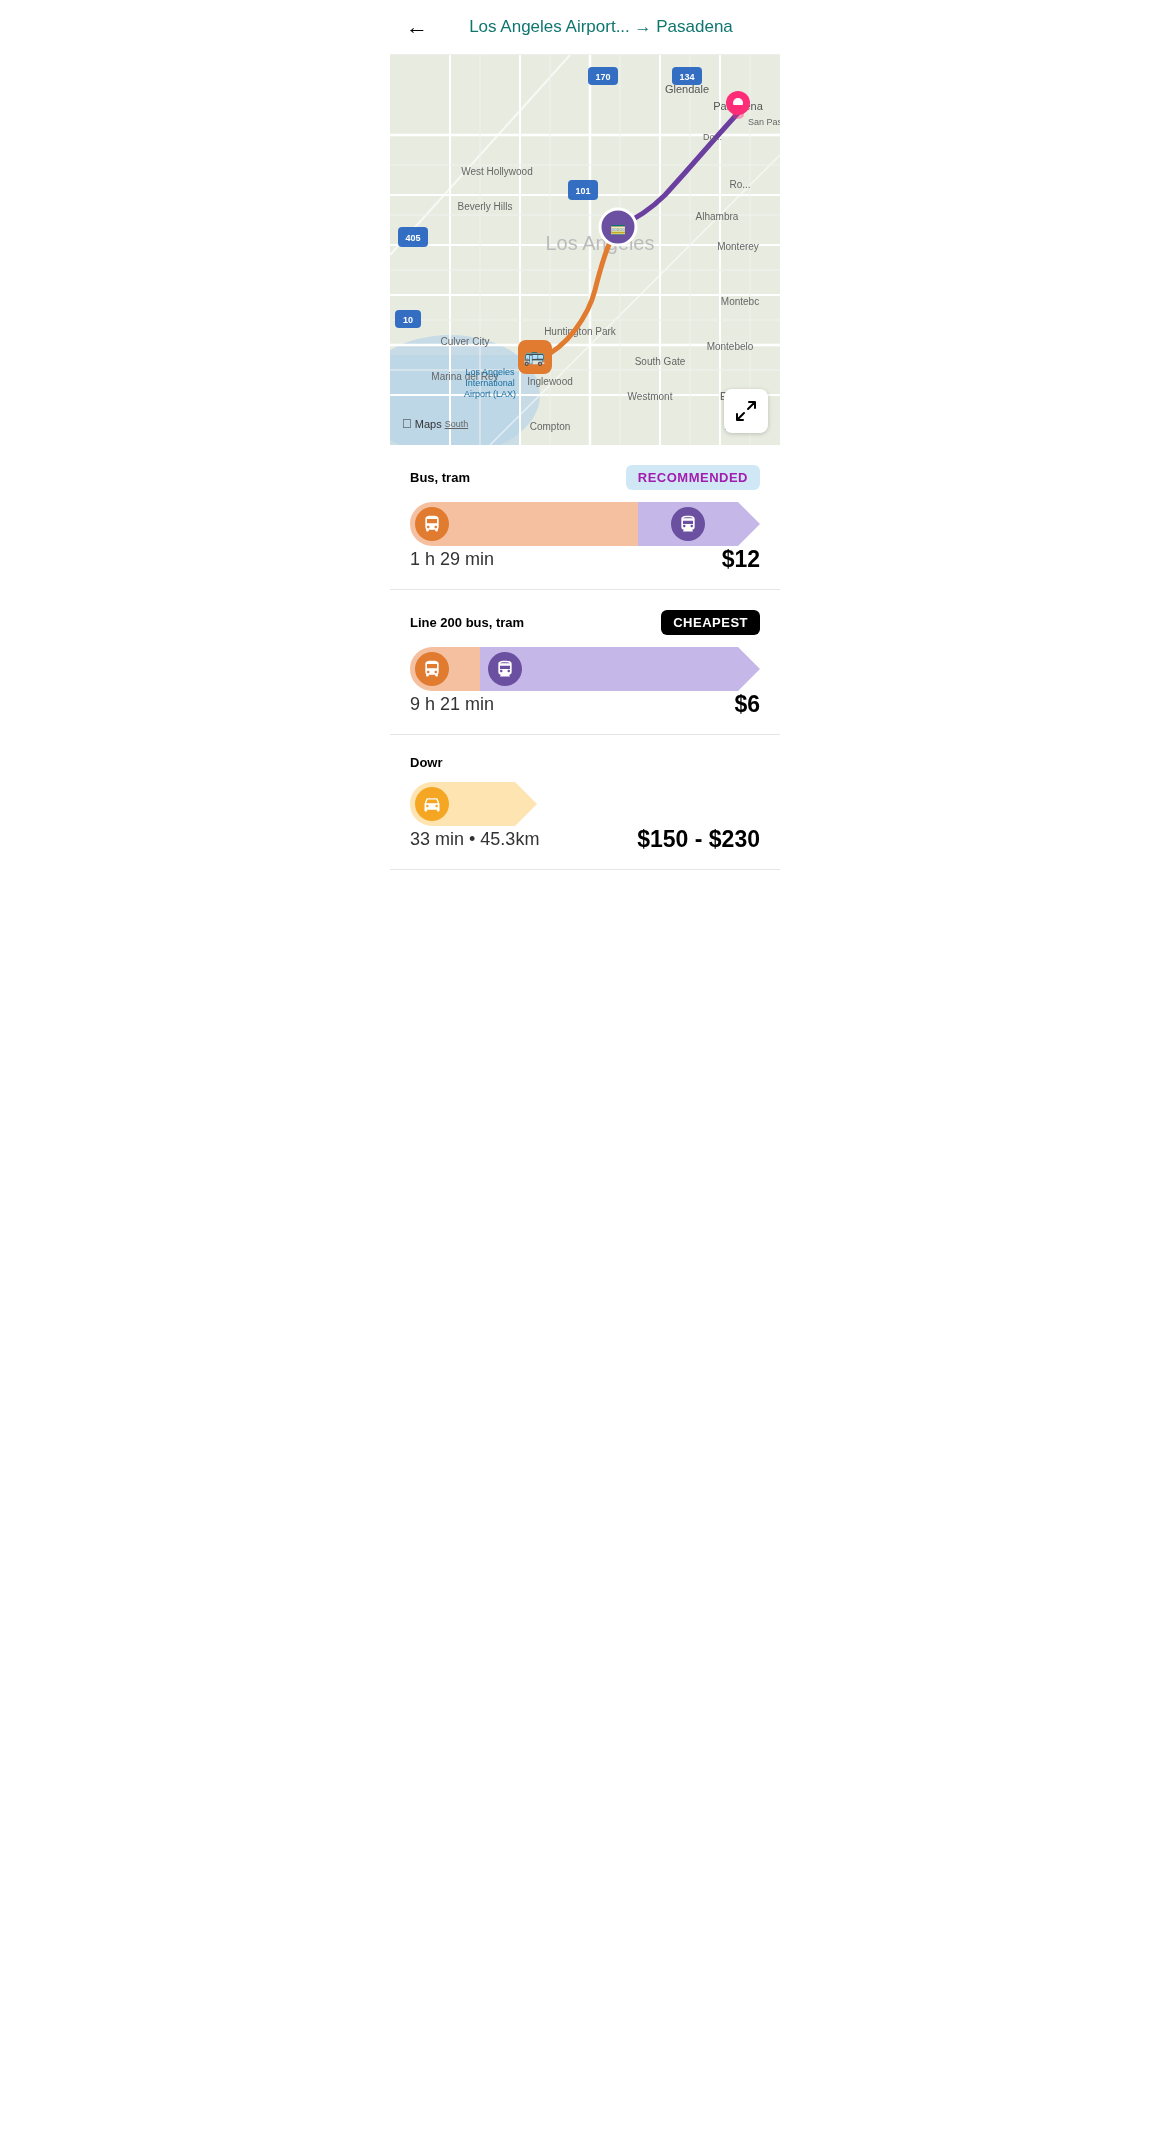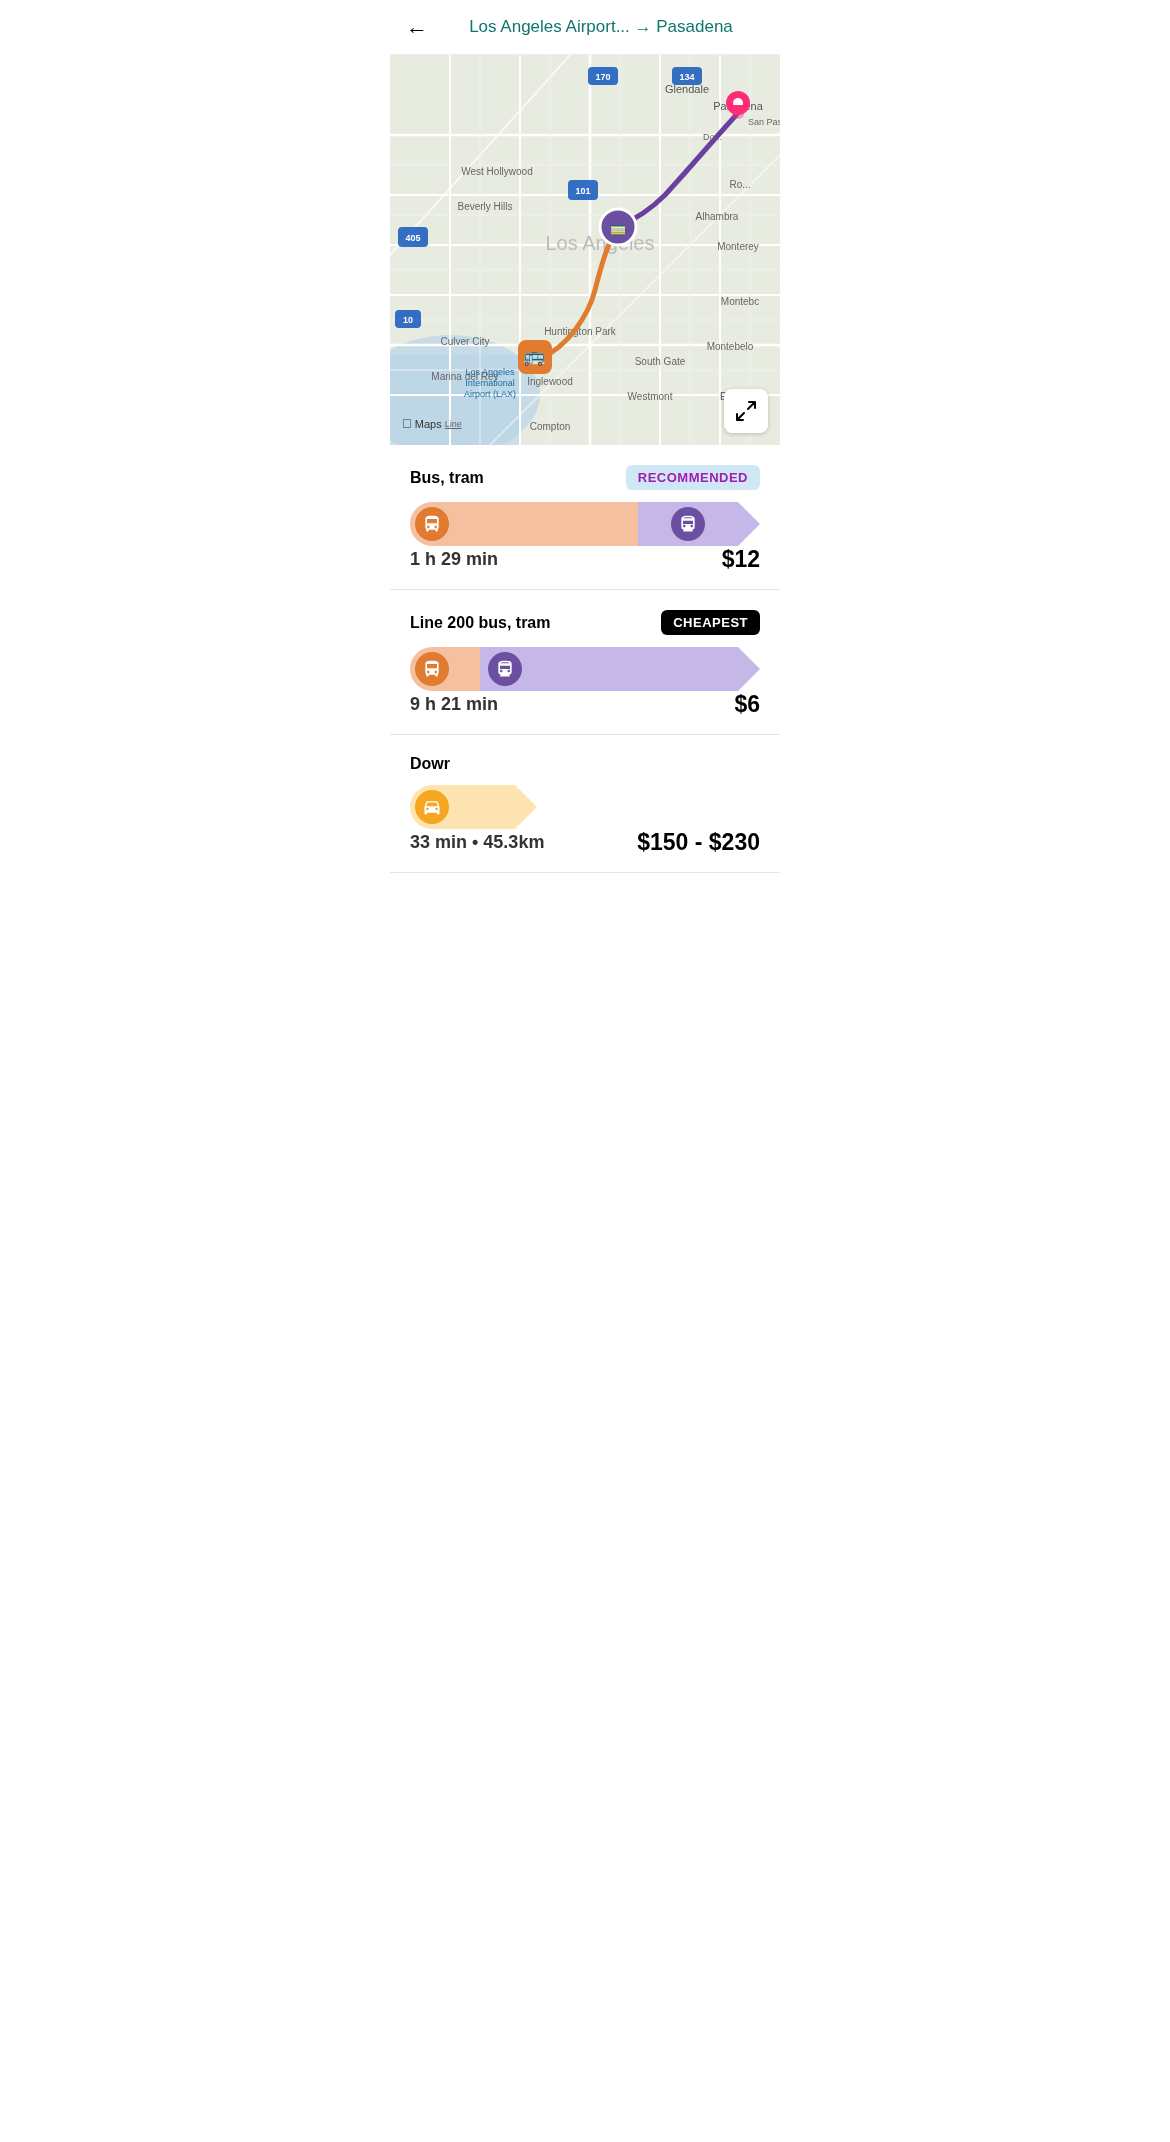--- a/index.html
+++ b/index.html
@@ -96,21 +96,21 @@
     }
 
     .route-header {
       display: flex;
       align-items: center;
       justify-content: space-between;
       margin-bottom: 12px;
     }
 
     .route-title {
-      font-size: 16px;
+      font-size: 13px;
       font-weight: 700;
       color: #000;
     }
 
     .badge {
       padding: 5px 12px;
       border-radius: 6px;
       font-size: 13px;
       font-weight: 700;
       letter-spacing: 0.5px;
@@ -150,21 +150,20 @@
 
     .route-info {
       display: flex;
       justify-content: space-between;
       align-items: center;
     }
 
     .route-time {
       font-size: 18px;
       color: #333;
-      font-weight: bold;
     }
 
     .route-price {
       font-size: 23px;
       font-weight: 600;
       color: #000;
     }
     .bar-rec-bus {
       background: #f5c0a0;
       height: 44px;
@@ -373,21 +372,21 @@
     <svg width="22" height="22" viewBox="0 0 22 22" fill="none" xmlns="http://www.w3.org/2000/svg">
       <path d="M2 20L9 13M2 20H8M2 20V14" stroke="#000" stroke-width="2" stroke-linecap="round" stroke-linejoin="round"></path>
       <path d="M20 2L13 9M20 2H14M20 2V8" stroke="#000" stroke-width="2" stroke-linecap="round" stroke-linejoin="round"></path>
     </svg>
   </div>
 
   
   <div class="map-watermark">
     <span class="apple-logo"></span>
     <span>Maps</span>
-    <span class="legal-text">Line</span>
+    <span class="legal-text">South</span>
   </div>
 </div>
 
 <div class="routes-container">
 
   <div class="route-item">
     <div class="route-header">
       <span class="route-title">Bus, tram</span>
       <span class="badge badge-recommended">RECOMMENDED</span>
     </div>

